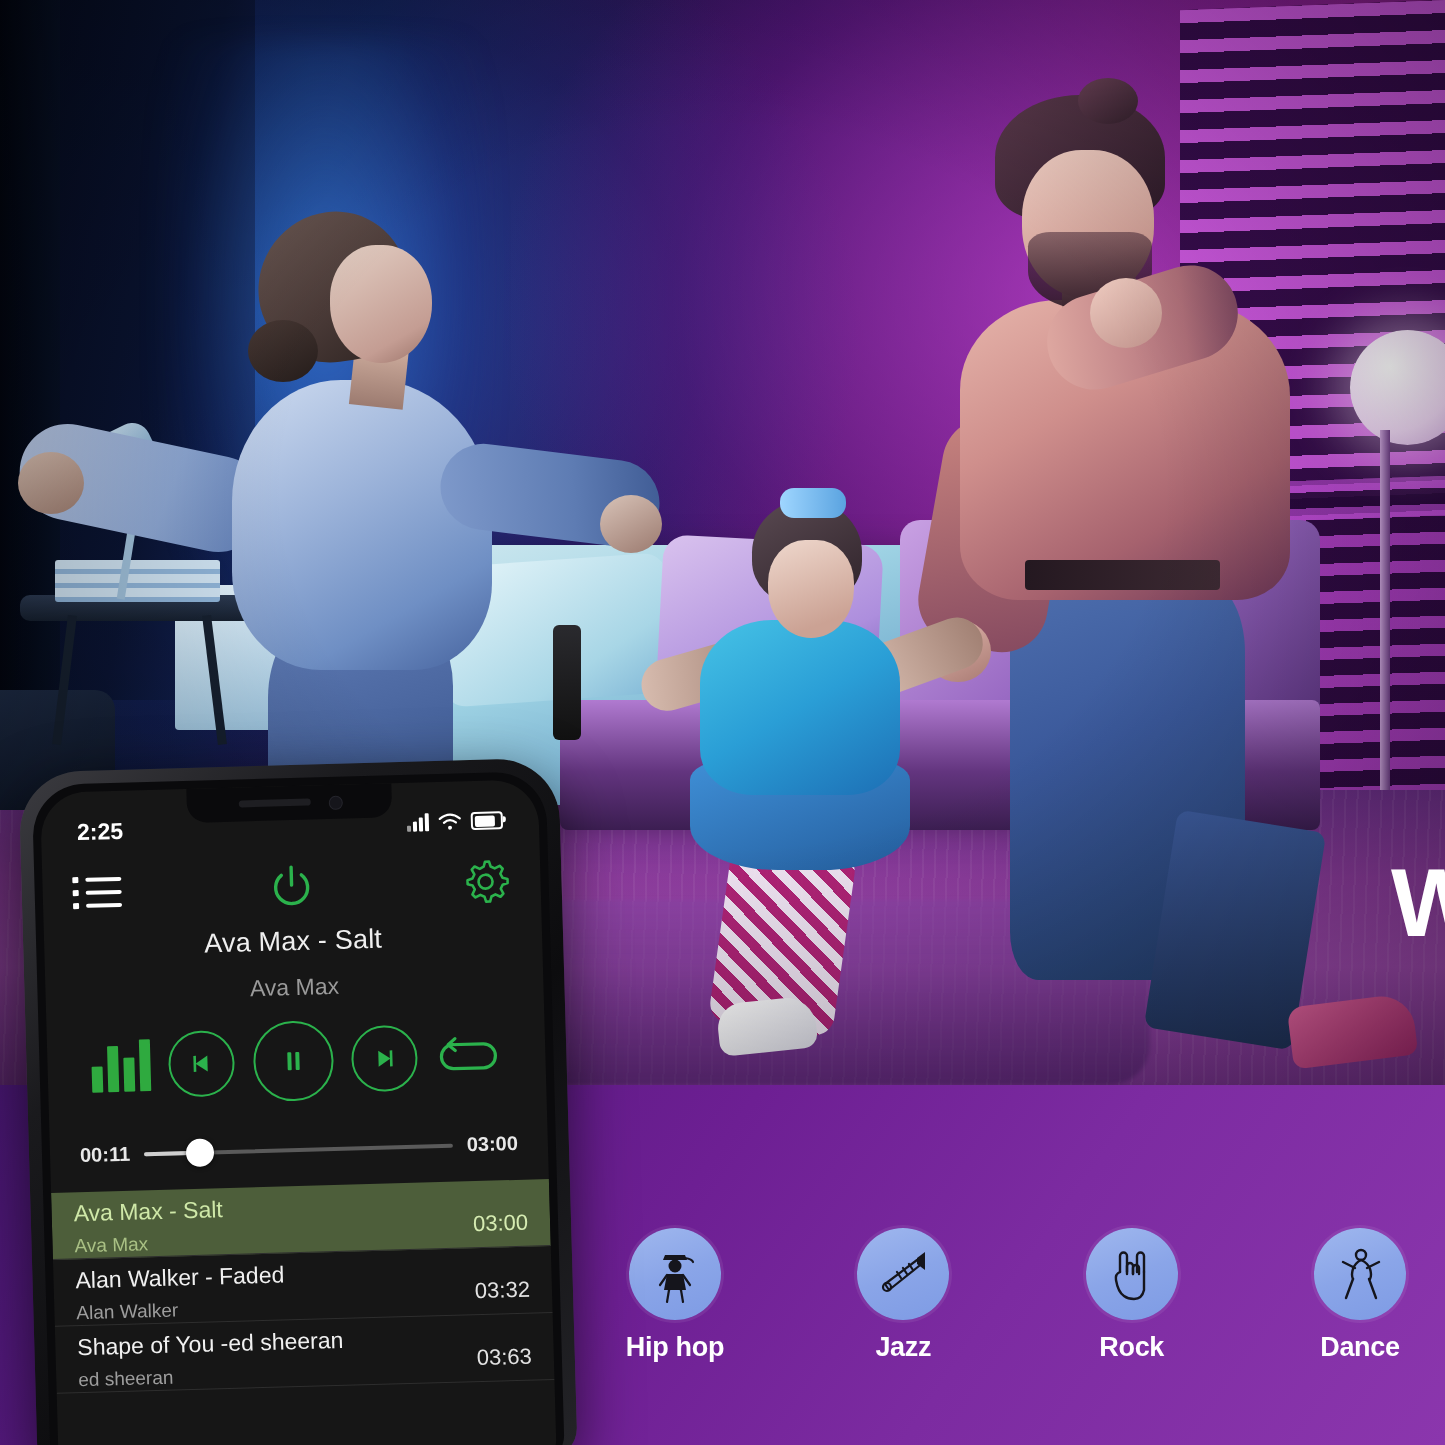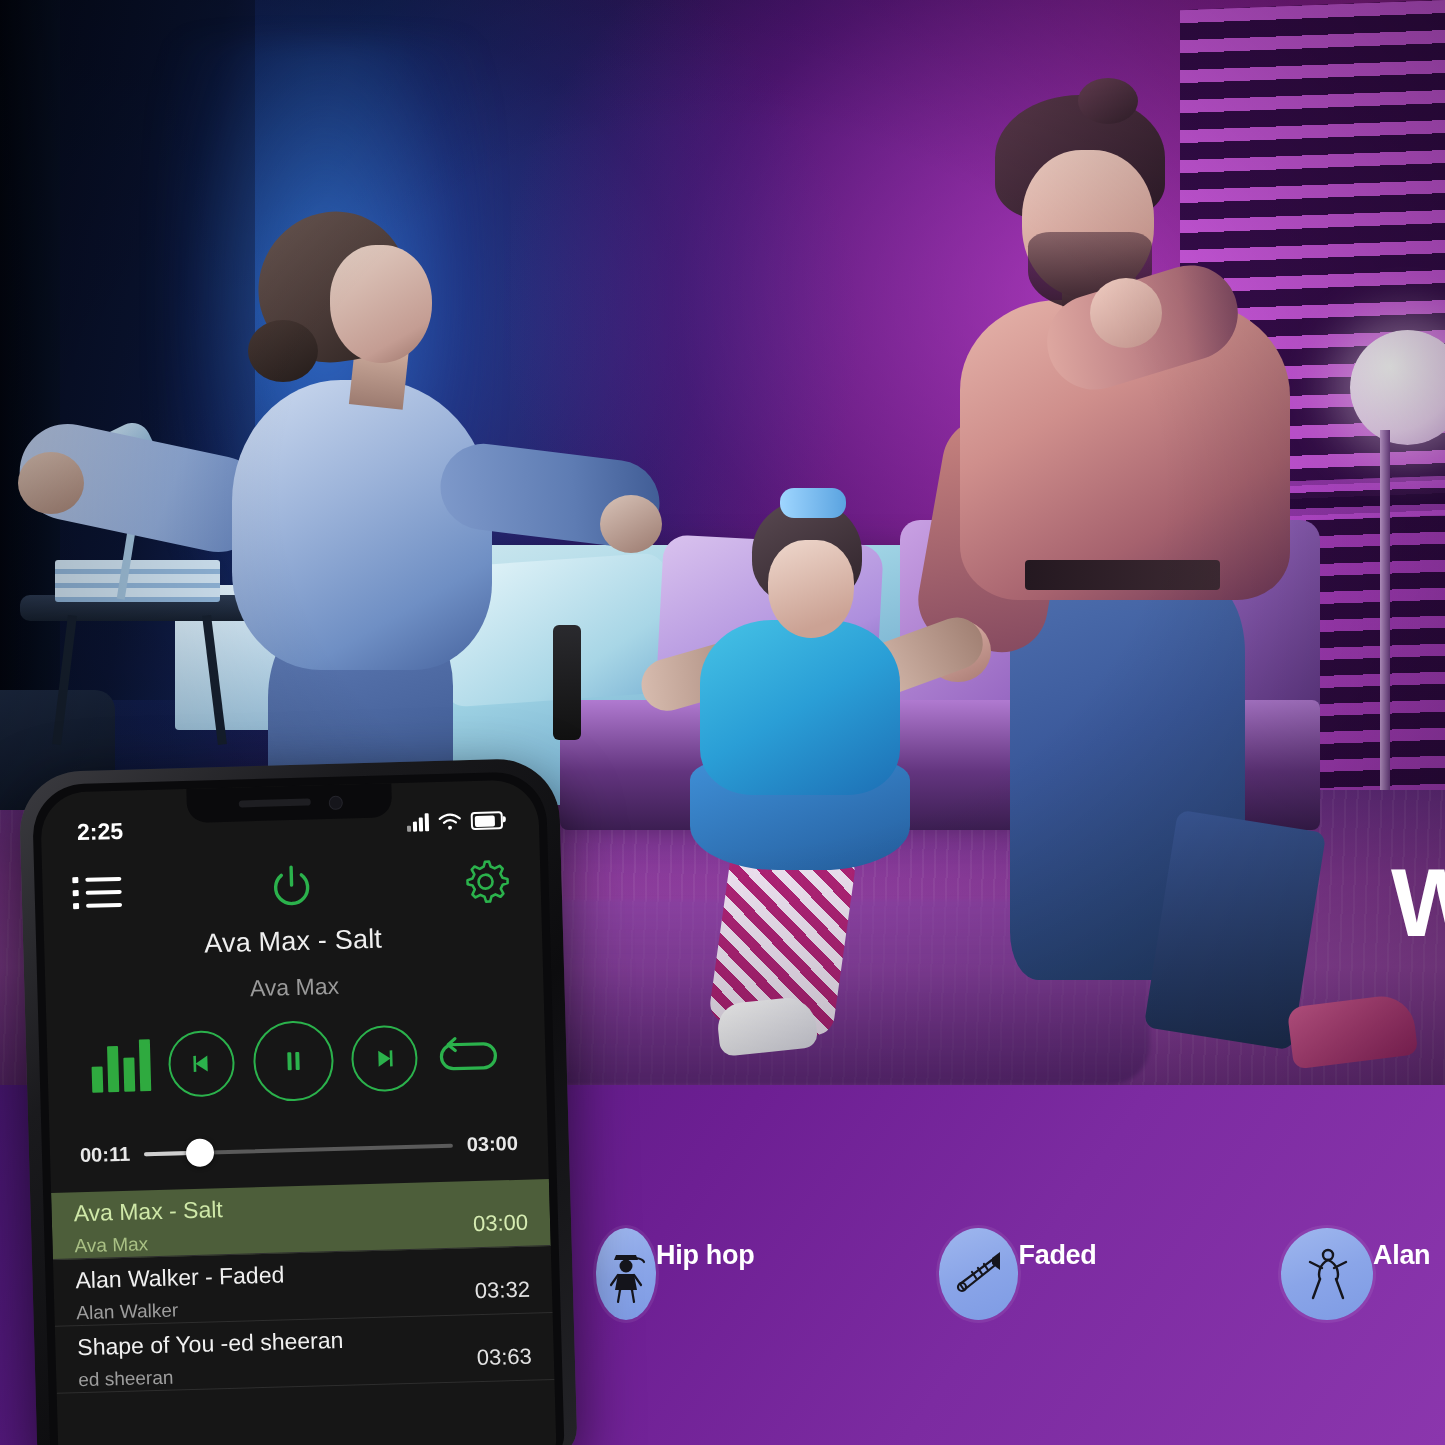--- a/index.html
+++ b/index.html
@@ -384,21 +384,22 @@
     width: 855px;
     display:flex;
     justify-content: space-between;
     padding: 0 6px;
     box-sizing: border-box;
     z-index: 4;
   }
   .genre {
     width: 158px;
     display:flex;
-    flex-direction:row;
+    flex-direction:column;
+    align-items:center;
   }
   .genre-circle {
     width: 92px; height: 92px;
     border-radius: 50%;
     background: linear-gradient(160deg,#9fb7ee 0%, #8aa5e8 50%, #7e9be4 100%);
     display:flex; align-items:center; justify-content:center;
     box-shadow: 0 0 0 3px rgba(255,255,255,0.07);
   }
   .genre-circle svg { display:block; }
   .genre-label {
@@ -666,38 +667,50 @@
           <path d="M44 14 L52 8 L52 26 L44 20 Z" fill="#15151c" stroke="none"></path>
           <path d="M12 40 L44 16"></path>
           <path d="M16 46 L46 22"></path>
           <path d="M12 40 L16 46"></path>
           <path d="M24 28 l4 6"></path>
           <path d="M30 24 l4 6"></path>
           <path d="M36 20 l4 6"></path>
           <circle cx="14" cy="43" r="4"></circle>
         </svg>
       </div>
-      <div class="genre-label">Faded</div>
+      <div class="genre-label">Jazz</div>
     </div>
 
 
+    <div class="genre">
+      <div class="genre-circle">
+        <svg width="60" height="60" viewBox="0 0 60 60" fill="none" stroke="#15151c" stroke-width="2.4" stroke-linecap="round" stroke-linejoin="round">
+          <path d="M18 28 V12 a3.5 3.5 0 0 1 7 0 V28"></path>
+          <path d="M35 28 V12 a3.5 3.5 0 0 1 7 0 V28"></path>
+          <path d="M25 30 V22 a3 3 0 0 1 6 0 V30"></path>
+          <path d="M31 30 V24 a3 3 0 0 1 6 0 V30"></path>
+          <path d="M18 28 q-5 2 -4 8 q2 12 8 16 q4 3 10 3 q8 0 10 -9 V28"></path>
+        </svg>
+      </div>
+      <div class="genre-label">Rock</div>
+    </div>
 
     <div class="genre">
       <div class="genre-circle">
         <svg width="60" height="60" viewBox="0 0 60 60" fill="none" stroke="#15151c" stroke-width="2.4" stroke-linecap="round" stroke-linejoin="round">
           <circle cx="31" cy="11" r="5"></circle>
           <path d="M31 16 q-6 3 -8 9 q-2 6 0 10"></path>
           <path d="M31 16 q7 3 9 9 q2 6 0 10"></path>
           <path d="M23 35 L16 54"></path>
           <path d="M39 35 L46 54"></path>
           <path d="M25 24 L13 18"></path>
           <path d="M37 24 L49 18"></path>
         </svg>
       </div>
-      <div class="genre-label">Alan</div>
+      <div class="genre-label">Dance</div>
     </div>
 
   </div>
 
   <div class="phone">
     <div class="phone-body"></div>
     <div class="phone-rim">
       <div class="phone-screen">
 
         <div class="notch">

